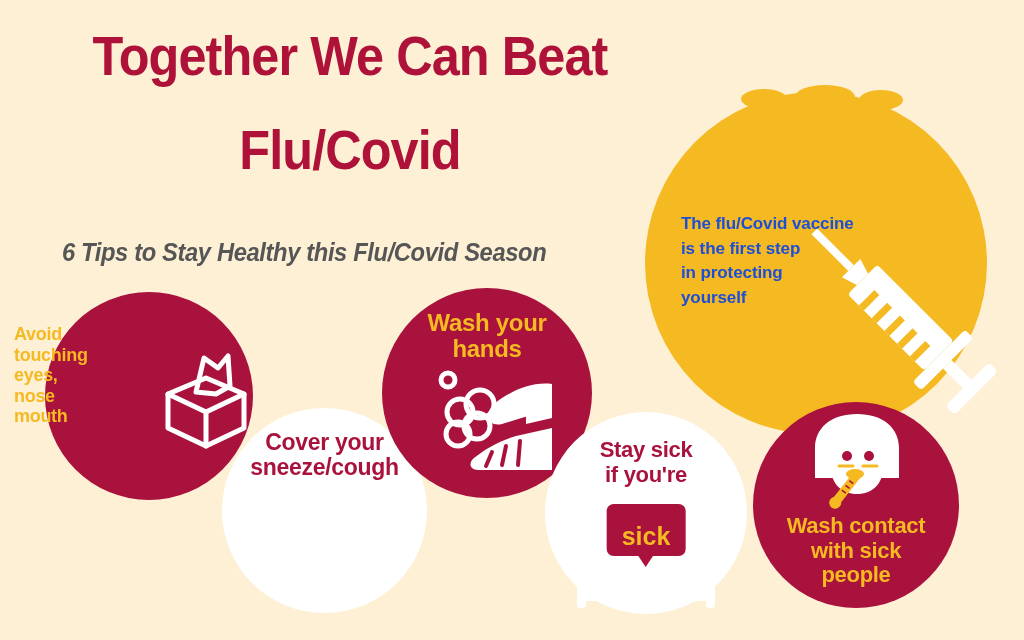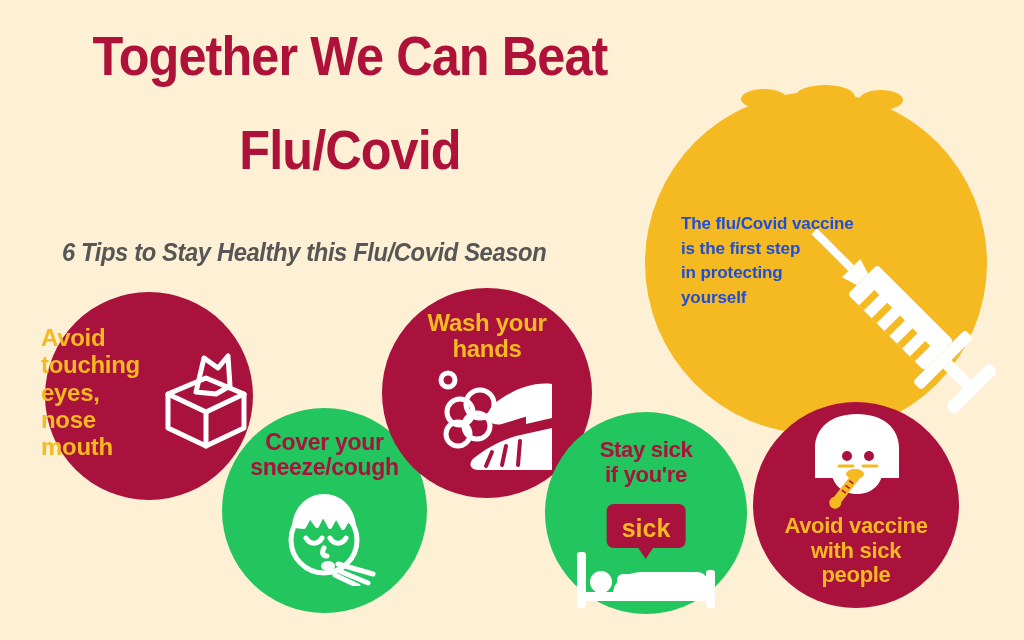--- a/index.html
+++ b/index.html
@@ -46,41 +46,41 @@
     white-space:nowrap;
   }
 
   
   .circle{
     position:absolute;
     border-radius:50%;
     box-sizing:border-box;
   }
   .c-red{background:#A9123C;}
-  .c-gold{background:#22c55e;}
+  .c-gold{background:#ffffff;}
 
   .bubble-text{
     position:absolute;
     width:100%;
     text-align:center;
     font-weight:bold;
     line-height:1.08;
     white-space:pre-line;
     letter-spacing:-0.3px;
   }
   .t-gold{color:#F5B921;}
   .t-red{color:#A9123C;}
 
   
   #circle-avoid-touching{left:45px;top:292px;width:208px;height:208px;}
   #label-avoid-touching{
     left:-45px;top:32px;width:175px;
     text-align:left;
-    padding-left:41px;
-    font-size:24px;line-height:1.14;
+    padding-left:14px;
+    font-size:18px;line-height:1.14;
   }
   #icon-tissue-box{position:absolute;left:115px;top:60px;width:92px;height:100px;}
 
   
   #circle-cover-sneeze{left:222px;top:408px;width:205px;height:205px;}
   #label-cover-sneeze{top:22px;font-size:23px;line-height:1.1;}
   #icon-sneeze-face{position:absolute;left:56px;top:78px;width:100px;height:100px;}
 
   
   #circle-wash-hands{left:382px;top:288px;width:210px;height:210px;}
@@ -89,21 +89,21 @@
 
   
   #circle-stay-home{left:545px;top:412px;width:202px;height:202px;}
   #label-stay-home{top:26px;font-size:22px;line-height:1.12;}
   #badge-sick{
     position:absolute;left:50%;top:92px;
     transform:translateX(-50%);
     background:#A9123C;
     color:#F5B921;
     font-weight:bold;font-size:25px;
-    padding:11px 15px 5px 15px;
+    padding:19px 15px 5px 15px;
     border-radius:7px;
     line-height:1.1;
   }
   #badge-sick::after{
     content:"";position:absolute;
     left:50%;bottom:-11px;margin-left:-8px;
     border-left:8px solid transparent;
     border-right:8px solid transparent;
     border-top:12px solid #A9123C;
   }
@@ -303,18 +303,18 @@
         <g stroke="#A9123C" stroke-width="1.6">
           <path d="M46 72 L51 72"></path>
           <path d="M46 78 L51 78"></path>
           <path d="M46 84 L51 84"></path>
         </g>
       </g>
 
       <ellipse cx="46" cy="62" rx="9" ry="5" fill="#F5B921"></ellipse>
     </svg>
 
-    <div class="bubble-text t-gold" id="label-avoid-contact">Avoid vaccine
+    <div class="bubble-text t-gold" id="label-avoid-contact">Wash contact
 with sick
 people</div>
   </div>
 
 </div>
 
 </body></html>

